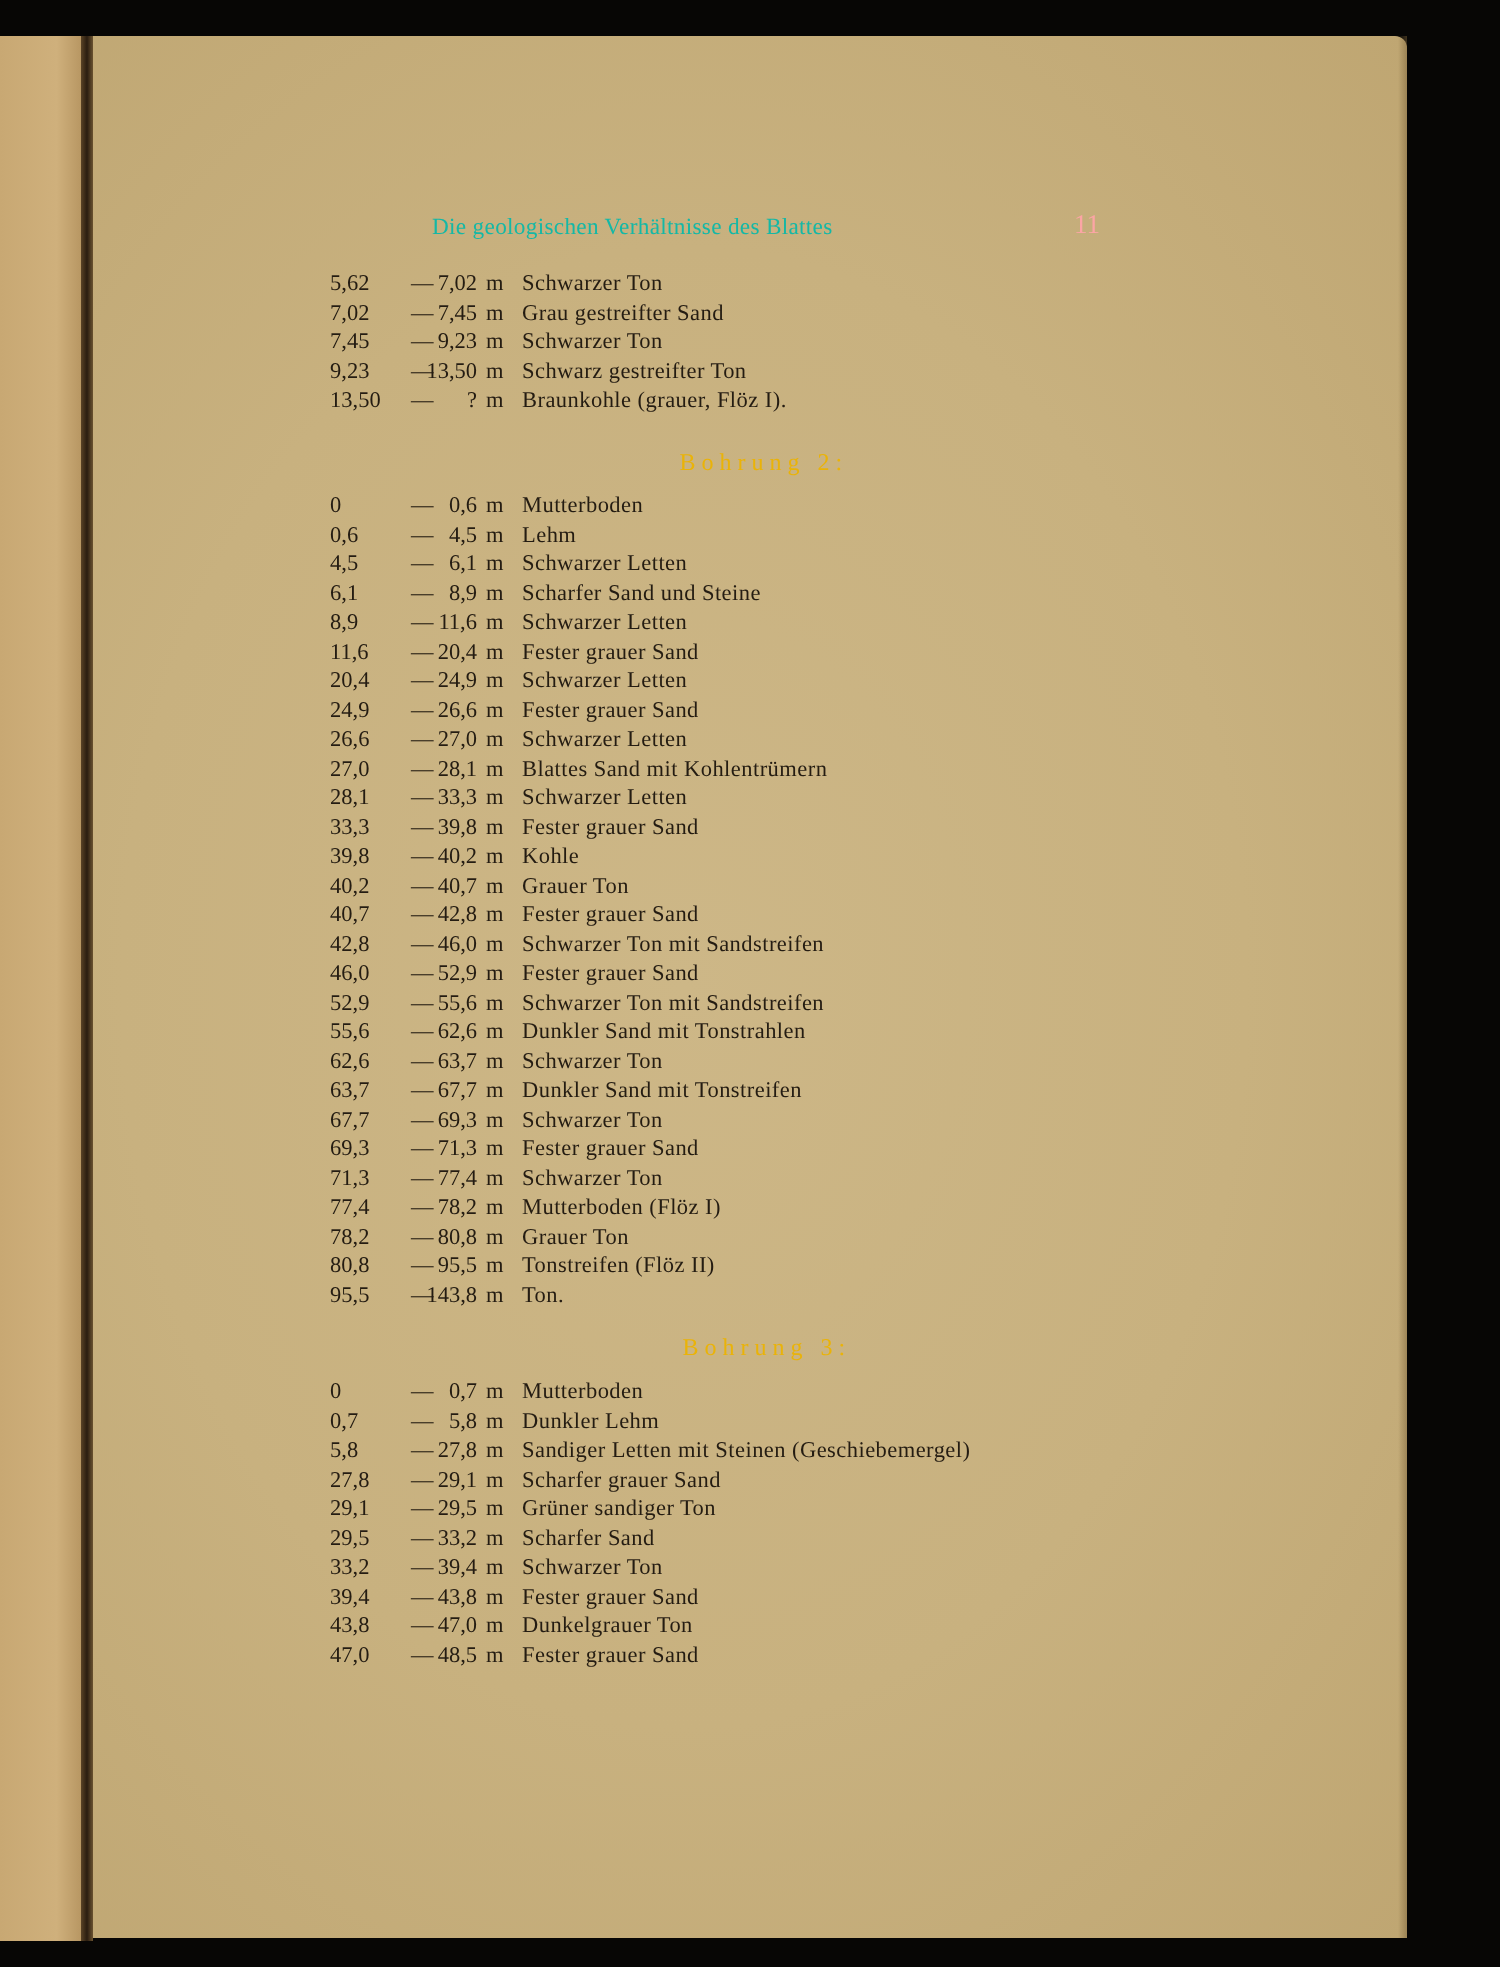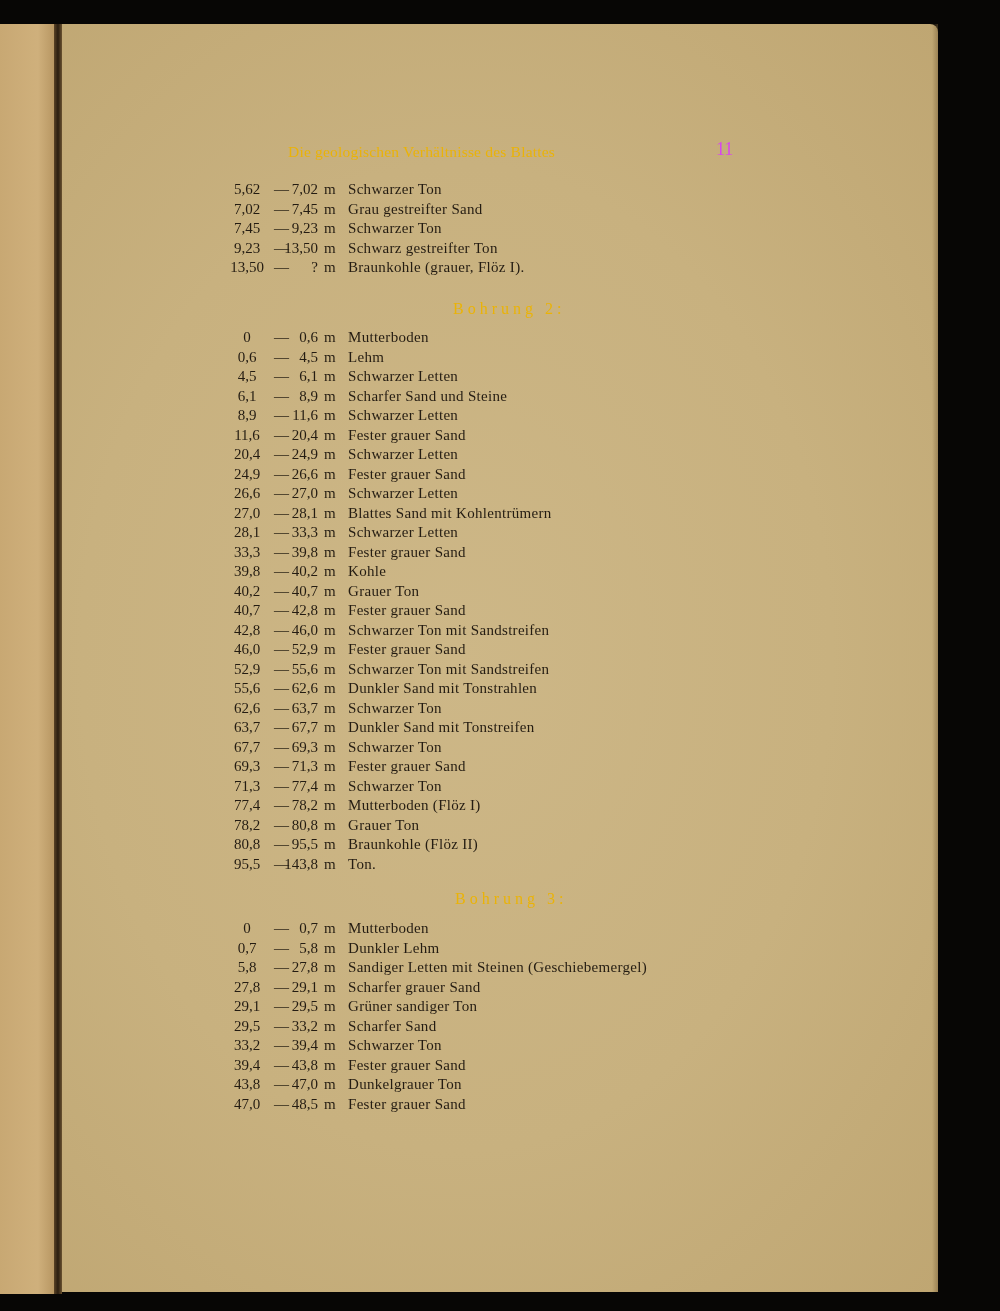--- a/index.html
+++ b/index.html
@@ -7,27 +7,27 @@
          font-family:"DejaVu Serif","Liberation Serif",serif; }
   .left-page { position:absolute; left:0; top:24px; width:54px; height:1270px;
                background:linear-gradient(90deg,#c8a873 0%,#cfb07c 70%,#b89763 100%); }
   .gutter { position:absolute; left:54px; top:24px; width:8px; height:1270px;
             background:linear-gradient(90deg,#5a4326,#2a1d10 50%,#6a5230); }
   .page { position:absolute; left:62px; top:24px; width:876px; height:1268px;
           background:radial-gradient(ellipse at 45% 50%,#cdb787 0%,#c8b17f 55%,#bfa672 100%);
           border-top-right-radius:8px; }
   .page-edge { position:absolute; right:0; top:0; width:6px; height:100%;
                background:linear-gradient(90deg,rgba(0,0,0,0),rgba(120,95,55,0.5)); }
-  .header { position:absolute; top:143px; left:288px; font-size:15.5px; color:#eab308; letter-spacing:0.2px;
+  .header { position:absolute; top:143px; left:288px; font-size:15.5px; color:#14b8a6; letter-spacing:0.2px;
             font-family:"Liberation Serif","DejaVu Serif",serif; }
-  .pagenum { position:absolute; top:139px; left:716px; font-size:18px; color:#d946ef;
+  .pagenum { position:absolute; top:139px; left:716px; font-size:18px; color:#fca5a5;
              font-family:"Liberation Serif","DejaVu Serif",serif; }
   .block { position:absolute; left:220px; font-family:"Liberation Serif","DejaVu Serif",serif; color:#241c12; }
   .row { position:relative; height:19.5px; font-size:15px; line-height:19.5px; white-space:nowrap; }
-  .c-from { position:absolute; left:0; width:54px; text-align:center; }
+  .c-from { position:absolute; left:0; width:54px; text-align:left; }
   .c-dash { position:absolute; left:54px; width:10px; text-align:left; }
   .c-to { position:absolute; left:60px; width:38px; text-align:right; }
   .c-unit { position:absolute; left:104px; width:14px; }
   .c-desc { position:absolute; left:128px; letter-spacing:0.3px; }
   .section-title { position:absolute; font-size:16px; letter-spacing:4px; color:#eab308;
                    font-family:"Liberation Serif","DejaVu Serif",serif; }
 </style>
 </head>
 <body>
 
@@ -261,21 +261,21 @@
       <span class="c-dash">—</span>
       <span class="c-to">80,8</span>
       <span class="c-unit">m</span>
       <span class="c-desc">Grauer Ton</span>
     </div>
     <div class="row">
       <span class="c-from">80,8</span>
       <span class="c-dash">—</span>
       <span class="c-to">95,5</span>
       <span class="c-unit">m</span>
-      <span class="c-desc">Braunkohle (Flöz II)</span>
+      <span class="c-desc">Tonstreifen (Flöz II)</span>
     </div>
     <div class="row">
       <span class="c-from">95,5</span>
       <span class="c-dash">—</span>
       <span class="c-to">143,8</span>
       <span class="c-unit">m</span>
       <span class="c-desc">Ton.</span>
     </div>
   </div>
 

